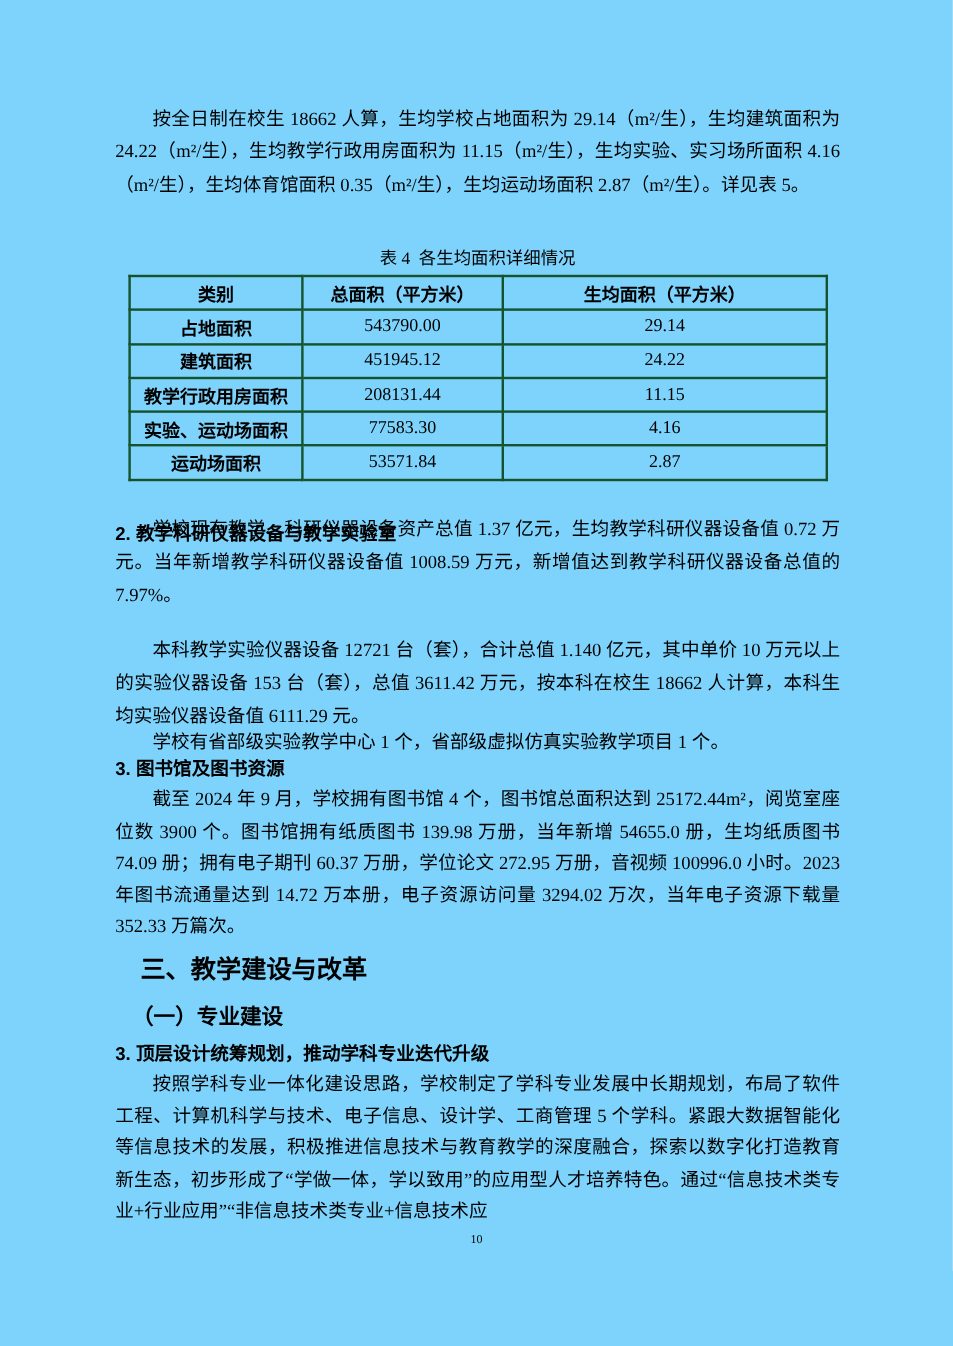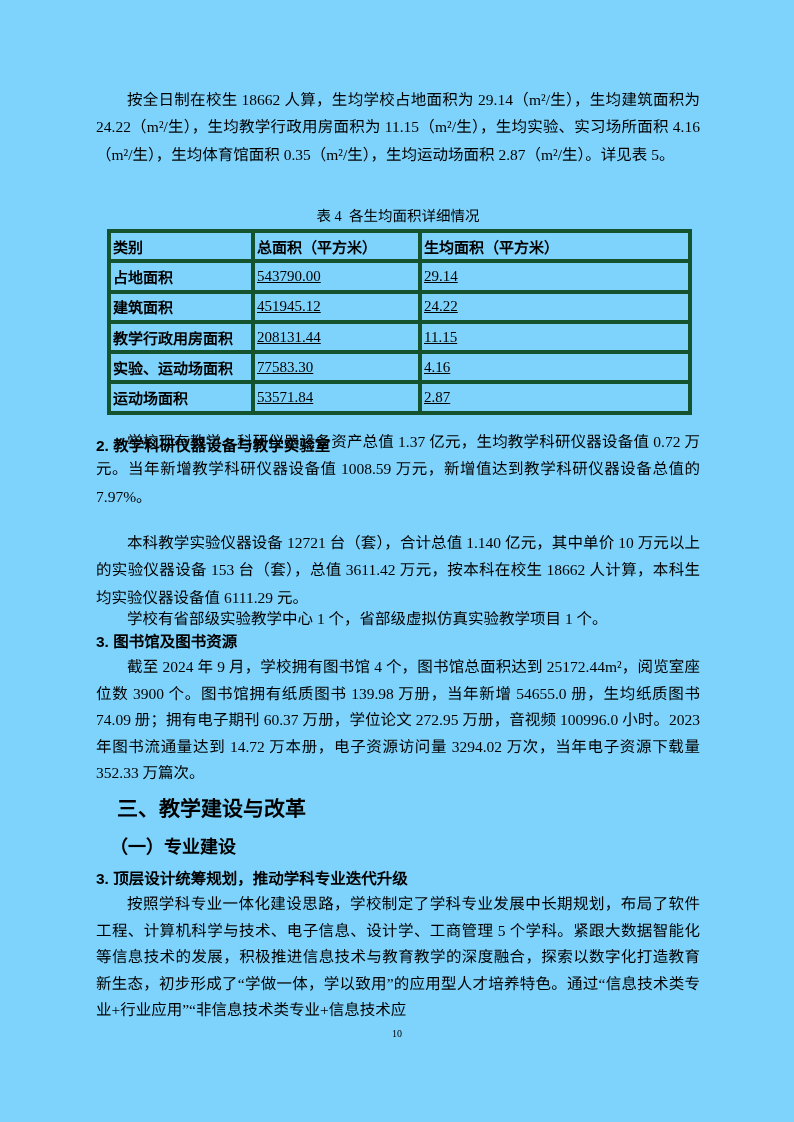--- a/index.html
+++ b/index.html
@@ -45,34 +45,34 @@
     white-space:pre;
     margin:0;
   }
   table.t5 {
     position:absolute; top:229px; left:107px;
     width:581px;
     border-collapse:collapse;
     table-layout:fixed;
   }
   table.t5 th, table.t5 td {
-    border:4px solid #14532d;
+    border:2px solid #14532d;
     height:26.3px;
     padding:0 2px;
-    text-align:left;
+    text-align:center;
     vertical-align:middle;
     overflow:hidden;
   }
   table.t5 th, table.t5 td.label {
     font-family:"Liberation Sans","DejaVu Sans",sans-serif;
     font-weight:bold; font-size:15px;
   }
   table.t5 td.num {
     font-family:"Liberation Serif","DejaVu Serif",serif;
-    font-weight:normal; font-size:15px;text-decoration:underline;
+    font-weight:normal; font-size:15px;
   }
   .page-num {
     position:absolute; top:1026px; left:0; width:794px;
     text-align:center;
     font-family:"Liberation Serif","DejaVu Serif",serif;
     font-size:10px; line-height:16px;
     margin:0;
   }
 </style>
 </head>

